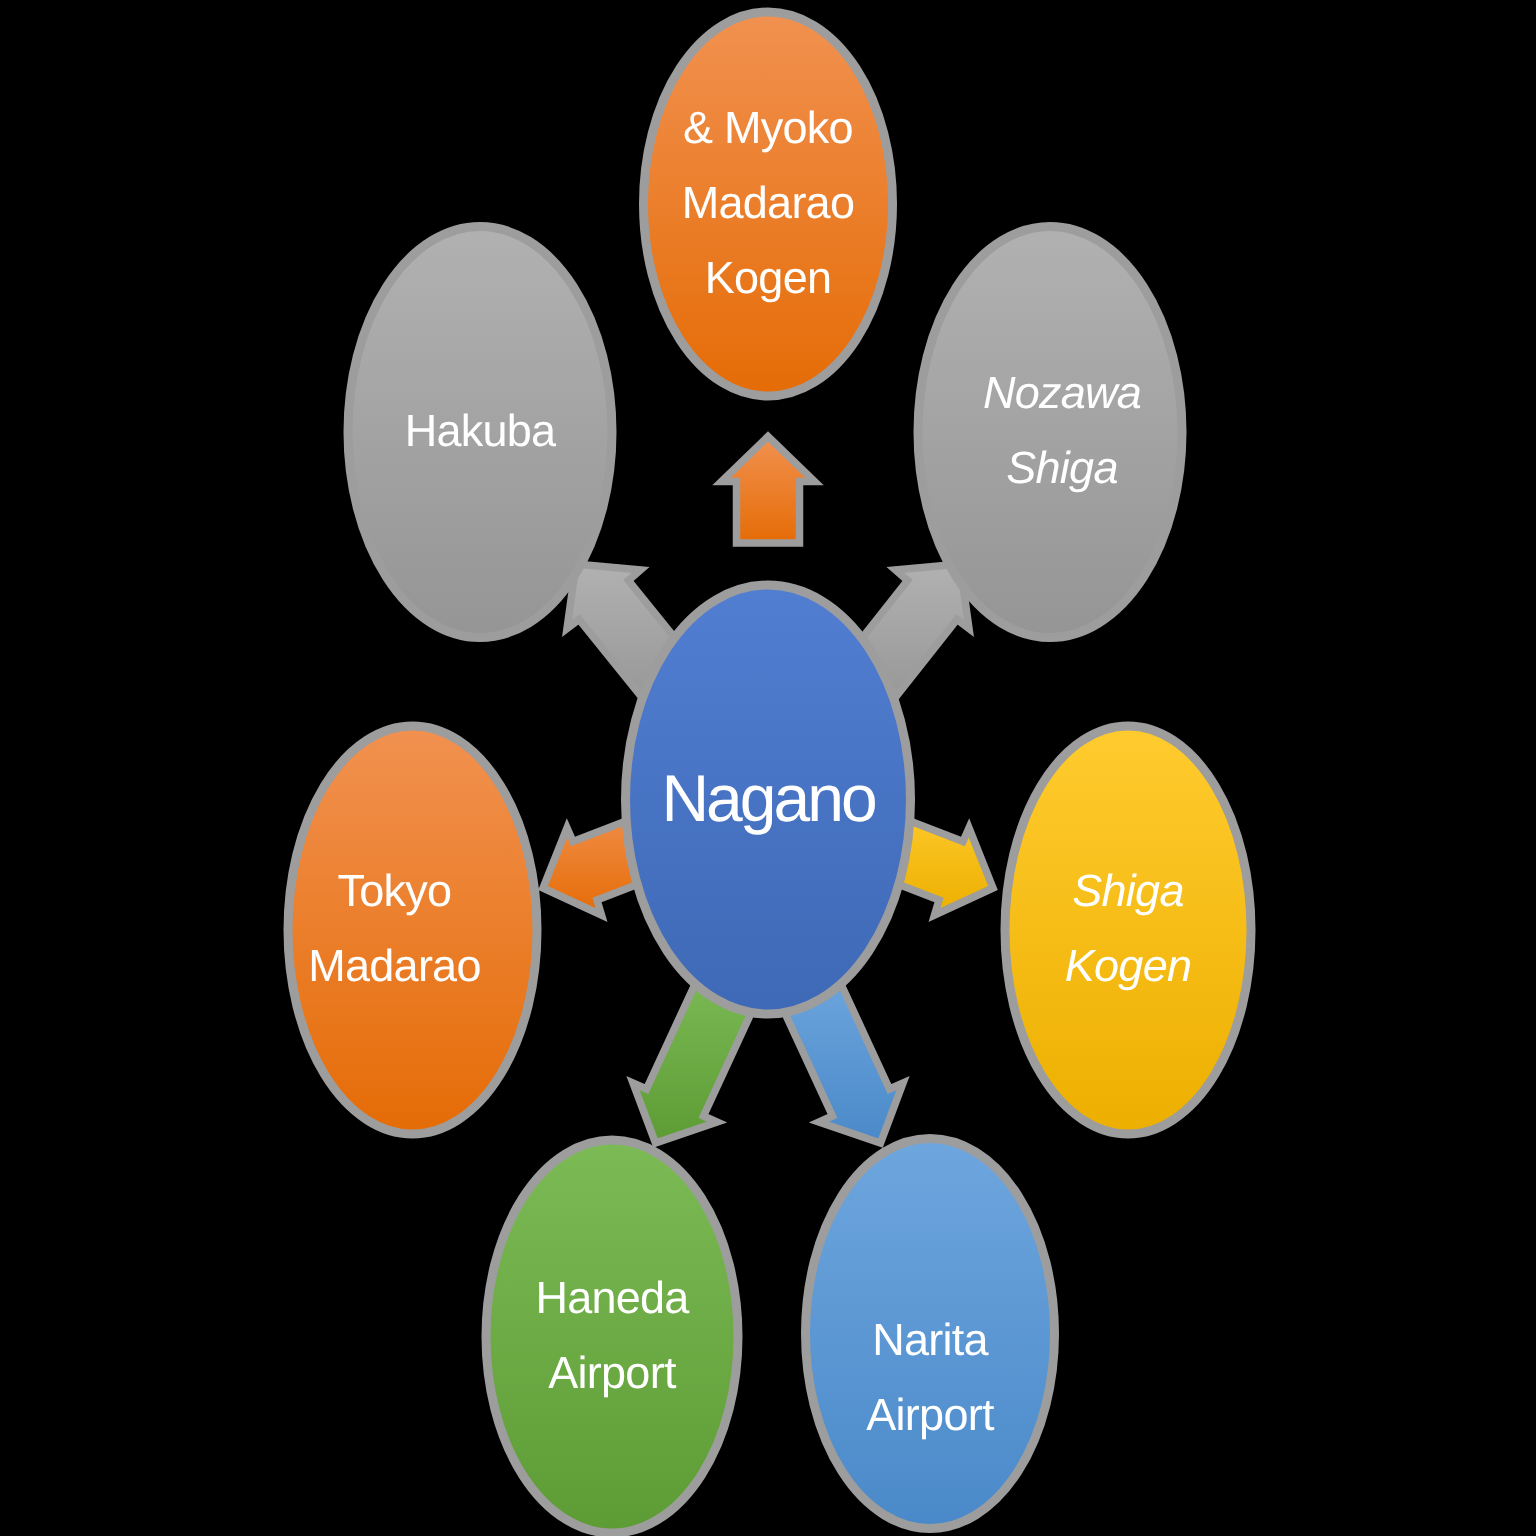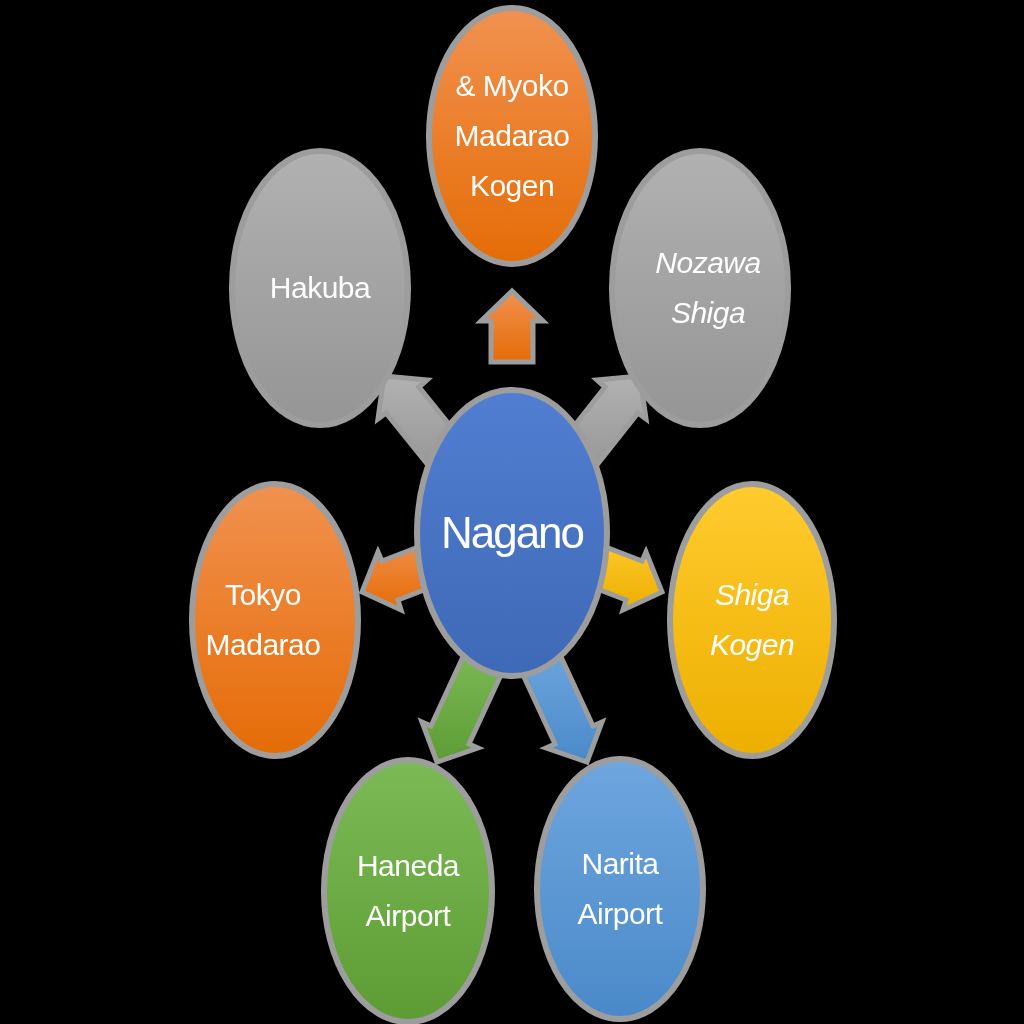--- a/index.html
+++ b/index.html
@@ -126,18 +126,18 @@
   <div class="node-label" style="left:752px;top:620px;font-style:italic;">
     <div class="line">Shiga</div>
     <div class="line">Kogen</div>
   </div>
 
   <div class="node-label" style="left:408px;top:891px;">
     <div class="line">Haneda</div>
     <div class="line">Airport</div>
   </div>
 
-  <div class="node-label" style="left:620px;top:889px;">
+  <div class="node-label" style="left:620px;top:919px;">
     <div class="line">Narita</div>
     <div class="line">Airport</div>
   </div>
 
 </div>
 
 </body></html>

